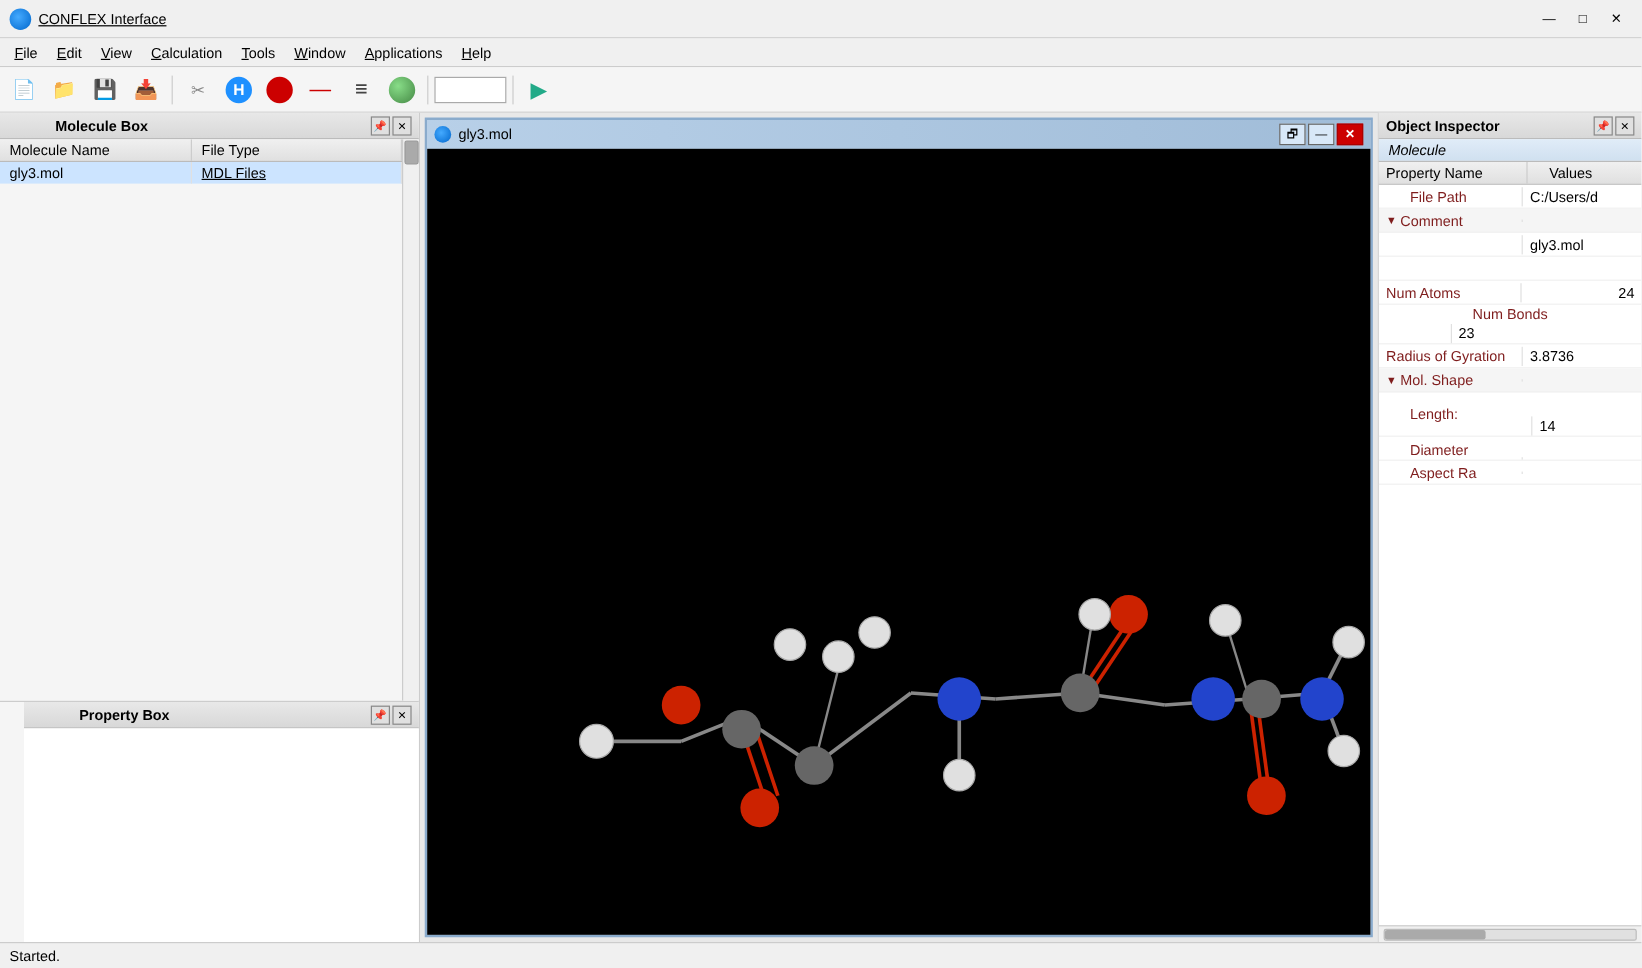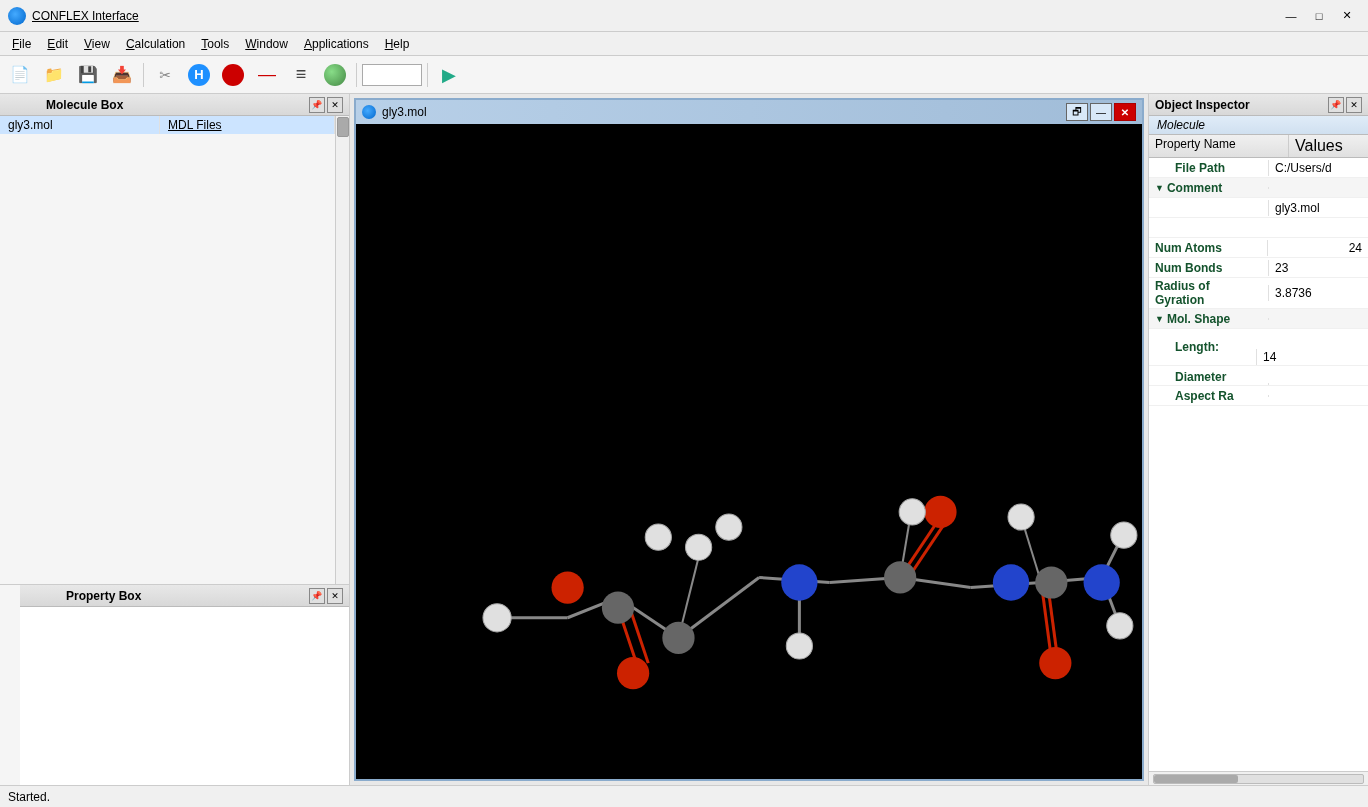--- a/index.html
+++ b/index.html
@@ -124,21 +124,21 @@
       border-bottom: 1px solid #bbb;
     }
     .insp-col { padding: 2px 6px; font-size: 12px; font-weight: normal; }
     .insp-col:first-child { flex: 1; }
     .insp-col:last-child { width: 100px; border-left: 1px solid #ccc; }
 
     #inspector-body { flex: 1; overflow: auto; }
     .insp-row { display: flex; align-items: center; min-height: 20px; border-bottom: 1px solid #f0f0f0; }
     .insp-row.indent { padding-left: 20px; }
     .insp-row.section { background: #f5f5f5; }
-    .insp-key { flex: 1; padding: 1px 6px; font-size: 12px; color: #14532d; font-weight: bold; }
+    .insp-key { flex: 1; padding: 1px 6px; font-size: 12px; color: #7f1d1d; }
     .insp-val { width: 100px; padding: 1px 6px; font-size: 12px; color: #000; border-left: 1px solid #e0e0e0; }
 
     #inspector-scrollbar {
       height: 14px; background: #f0f0f0; border-top: 1px solid #ccc;
       display: flex; align-items: center; padding: 0 4px;
     }
     .h-scroll-track { flex: 1; height: 10px; background: #e0e0e0; border: 1px solid #bbb; border-radius: 2px; }
     .h-scroll-thumb { width: 40%; height: 100%; background: #aaa; border-radius: 2px; }
 
     
@@ -229,20 +229,24 @@
     <div id="molecule-box" style="flex:1;display:flex;flex-direction:column;border-bottom:1px solid #ccc;min-height:200px;">
       <div class="panel-header">
         <span class="panel-title">Molecule Box</span>
         <div class="panel-controls">
           <button class="panel-btn">📌</button>
           <button class="panel-btn">✕</button>
         </div>
       </div>
       <div style="display:flex;flex:1;overflow:hidden;">
         <div id="molecule-table" style="flex:1;overflow:auto;">
+          <div class="col-headers">
+            <div class="col-header">Molecule Name</div>
+            <div class="col-header">File Type</div>
+          </div>
           <div class="table-row selected">
             <div class="table-cell">gly3.mol</div>
             <div class="table-cell">MDL Files</div>
           </div>
         </div>
         <div class="scroll-track">
           <div style="width:12px;height:20px;background:#aaa;border:1px solid #999;border-radius:2px;margin:1px auto;"></div>
         </div>
       </div>
     </div>
@@ -361,21 +365,21 @@
       <div id="inspector-controls" style="display:flex;gap:2px;">
         <button class="panel-btn">📌</button>
         <button class="panel-btn">✕</button>
       </div>
     </div>
     <div id="inspector-context" style="background:linear-gradient(to bottom,#e0ecf8,#d0e0f0);padding:2px 8px;font-size:12px;border-bottom:1px solid #bbb;font-style:italic;">
       <span>Molecule</span>
     </div>
     <div id="inspector-cols" style="display:flex;background:linear-gradient(to bottom,#f0f0f0,#e0e0e0);border-bottom:1px solid #bbb;">
       <div class="insp-col" style="flex:1;padding:2px 6px;font-size:12px;">Property Name</div>
-      <div class="insp-col" style="width:80px;padding:2px 6px;font-size:16px;border-left:1px solid #ccc;">Values</div>
+      <div class="insp-col" style="width:96px;padding:2px 18px;font-size:12px;border-left:1px solid #ccc;">Values</div>
     </div>
     <div id="inspector-body" style="flex:1;overflow:auto;">
 
       <div class="insp-row indent" style="display:flex;min-height:20px;border-bottom:1px solid #f0f0f0;padding-left:20px;">
         <div class="insp-key" style="flex:1;padding:1px 6px;font-size:12px;">File Path</div>
         <div class="insp-val" style="width:100px;padding:1px 6px;font-size:12px;border-left:1px solid #e0e0e0;overflow:hidden;text-overflow:ellipsis;white-space:nowrap;">C:/Users/d</div>
       </div>
 
       <div class="insp-row section" style="display:flex;min-height:20px;border-bottom:1px solid #f0f0f0;background:#f5f5f5;cursor:pointer;">
         <div class="insp-key" style="flex:1;padding:1px 6px;font-size:12px;display:flex;align-items:center;">
@@ -393,41 +397,41 @@
       <div class="insp-row" style="display:flex;min-height:20px;border-bottom:1px solid #f0f0f0;">
         <div style="flex:1;"></div>
         <div style="width:100px;border-left:1px solid #e0e0e0;"></div>
       </div>
 
       <div class="insp-row" style="display:flex;min-height:20px;border-bottom:1px solid #f0f0f0;">
         <div class="insp-key" style="flex:1;padding:1px 6px;font-size:12px;">Num Atoms</div>
         <div class="insp-val" style="width:101px;padding:1px 6px;font-size:12px;border-left:1px solid #e0e0e0;text-align:right;">24</div>
       </div>
 
-      <div class="insp-row" style="display:flex;min-height:20px;border-bottom:1px solid #f0f0f0;">
+      <div class="insp-row" style="display:flex;min-height:20px;border-bottom:1px solid #f0f0f0;flex-direction:column;">
         <div class="insp-key" style="flex:1;padding:1px 6px;font-size:12px;">Num Bonds</div>
         <div class="insp-val" style="width:100px;padding:1px 6px;font-size:12px;border-left:1px solid #e0e0e0;">23</div>
       </div>
 
       <div class="insp-row" style="display:flex;min-height:20px;border-bottom:1px solid #f0f0f0;">
         <div class="insp-key" style="flex:1;padding:1px 6px;font-size:12px;">Radius of Gyration</div>
         <div class="insp-val" style="width:100px;padding:1px 6px;font-size:12px;border-left:1px solid #e0e0e0;">3.8736</div>
       </div>
 
       <div class="insp-row section" style="display:flex;min-height:20px;border-bottom:1px solid #f0f0f0;background:#f5f5f5;cursor:pointer;">
         <div class="insp-key" style="flex:1;padding:1px 6px;font-size:12px;display:flex;align-items:center;">
           <span style="font-size:9px;margin-right:3px;">▼</span>
           Mol. Shape
         </div>
         <div class="insp-val" style="width:100px;padding:1px 6px;font-size:12px;border-left:1px solid #e0e0e0;"></div>
       </div>
 
       <div class="insp-row indent" style="display:flex;min-height:20px;border-bottom:1px solid #f0f0f0;padding-left:20px;">
         <div class="insp-key" style="flex:1;padding:1px 6px;font-size:12px;">Length:</div>
-        <div class="insp-val" style="width:112px;padding:1px 6px;font-size:12px;border-left:1px solid #e0e0e0;margin-top:20px;">14</div>
+        <div class="insp-val" style="width:92px;padding:1px 6px;font-size:12px;border-left:1px solid #e0e0e0;margin-top:20px;">14</div>
       </div>
 
       <div class="insp-row indent" style="display:flex;min-height:20px;border-bottom:1px solid #f0f0f0;padding-left:20px;align-items:flex-end;">
         <div class="insp-key" style="flex:1;padding:1px 6px;font-size:12px;">Diameter</div>
         <div class="insp-val" style="width:100px;padding:1px 6px;font-size:12px;border-left:1px solid #e0e0e0;"></div>
       </div>
 
       <div class="insp-row indent" style="display:flex;min-height:20px;border-bottom:1px solid #f0f0f0;padding-left:20px;">
         <div class="insp-key" style="flex:1;padding:1px 6px;font-size:12px;">Aspect Ra</div>
         <div class="insp-val" style="width:100px;padding:1px 6px;font-size:12px;border-left:1px solid #e0e0e0;"></div>

